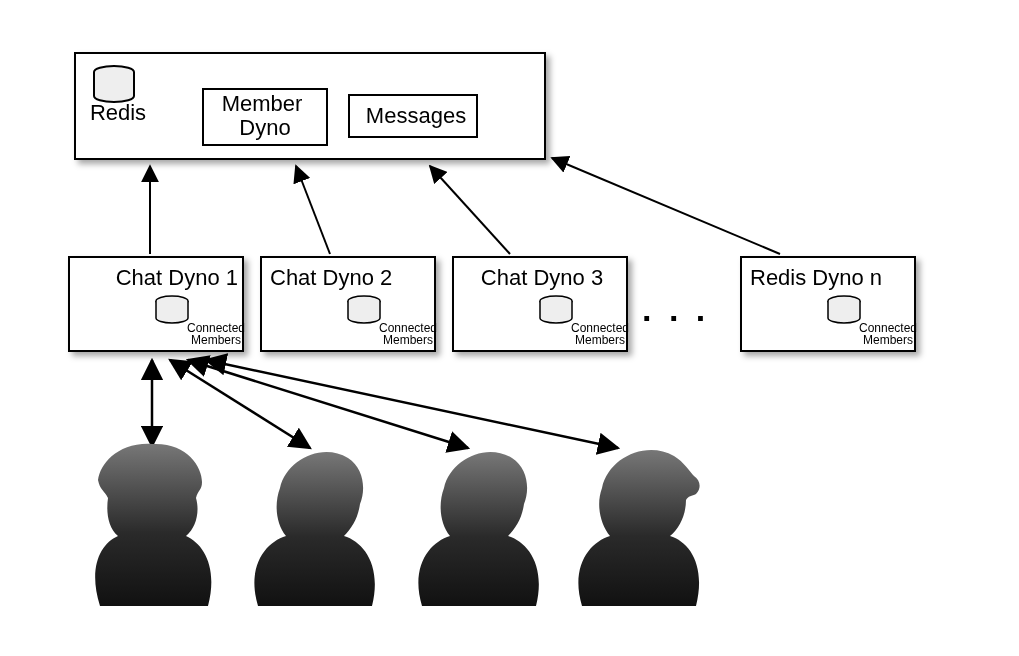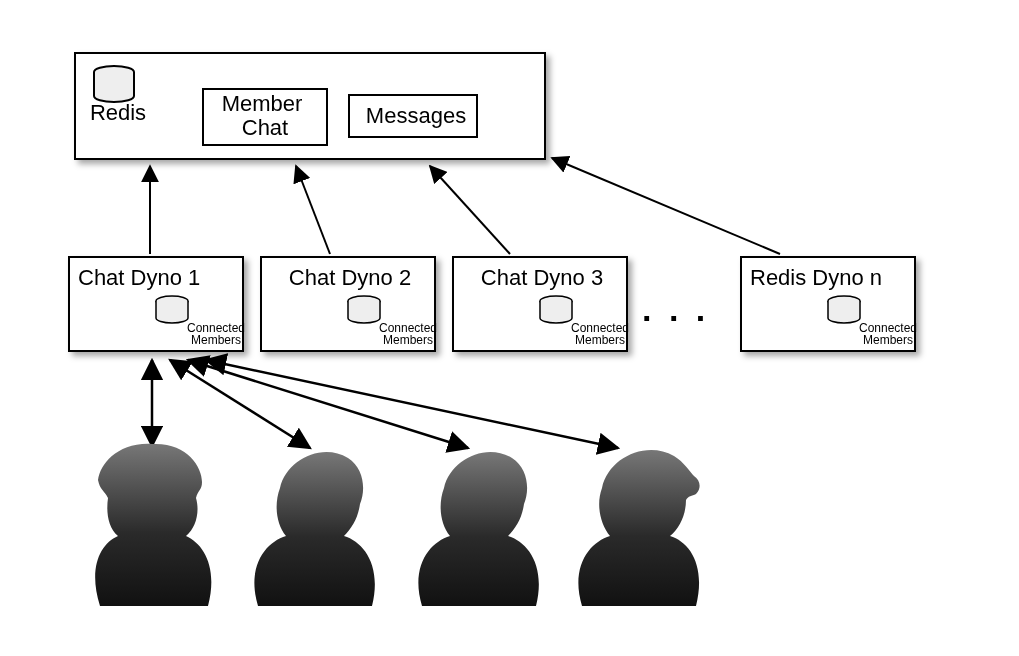--- a/index.html
+++ b/index.html
@@ -52,38 +52,38 @@
 <svg class="overlay" width="1019" height="656">
   <g transform="translate(94,66)">
     <ellipse cx="20" cy="6" rx="20" ry="6" fill="#eee" stroke="#000" stroke-width="2"></ellipse>
     <path d="M0 6 V30 A20 6 0 0 0 40 30 V6" fill="#eee" stroke="#000" stroke-width="2"></path>
   </g>
 </svg>
 <div class="label" style="left:88px; top:101px; width:60px;">Redis</div>
 
 <div class="box" style="left:202px; top:88px; width:126px; height:58px; box-shadow:none;"></div>
 <div class="label" style="left:202px; top:92px; width:120px;">Member</div>
-<div class="label" style="left:202px; top:116px; width:126px;">Chat</div>
+<div class="label" style="left:202px; top:116px; width:126px;">Dyno</div>
 
 <div class="box" style="left:348px; top:94px; width:130px; height:44px; box-shadow:none;"></div>
 <div class="label" style="left:356px; top:104px; width:120px;">Messages</div>
 
 <div class="box" style="left:68px; top:256px; width:176px; height:96px;"></div>
-<div class="label" style="left:78px; top:266px; width:160px; text-align:left;">Chat Dyno 1</div>
+<div class="label" style="left:78px; top:266px; width:160px; text-align:right;">Chat Dyno 1</div>
 <svg class="overlay" width="1019" height="656">
   <g transform="translate(156,296)">
     <ellipse cx="16" cy="5" rx="16" ry="5" fill="#eee" stroke="#000" stroke-width="1.5"></ellipse>
     <path d="M0 5 V22 A16 5 0 0 0 32 22 V5" fill="#eee" stroke="#000" stroke-width="1.5"></path>
   </g>
 </svg>
 <div class="small-label" style="left:186px; top:322px; width:60px;">Connected</div>
 <div class="small-label" style="left:186px; top:334px; width:60px;">Members</div>
 
 <div class="box" style="left:260px; top:256px; width:176px; height:96px;"></div>
-<div class="label" style="left:270px; top:266px; width:160px; text-align:center;">Chat Dyno 2</div>
+<div class="label" style="left:270px; top:266px; width:160px; text-align:left;">Chat Dyno 2</div>
 <svg class="overlay" width="1019" height="656">
   <g transform="translate(348,296)">
     <ellipse cx="16" cy="5" rx="16" ry="5" fill="#eee" stroke="#000" stroke-width="1.5"></ellipse>
     <path d="M0 5 V22 A16 5 0 0 0 32 22 V5" fill="#eee" stroke="#000" stroke-width="1.5"></path>
   </g>
 </svg>
 <div class="small-label" style="left:378px; top:322px; width:60px;">Connected</div>
 <div class="small-label" style="left:378px; top:334px; width:60px;">Members</div>
 
 <div class="box" style="left:452px; top:256px; width:176px; height:96px;"></div>

